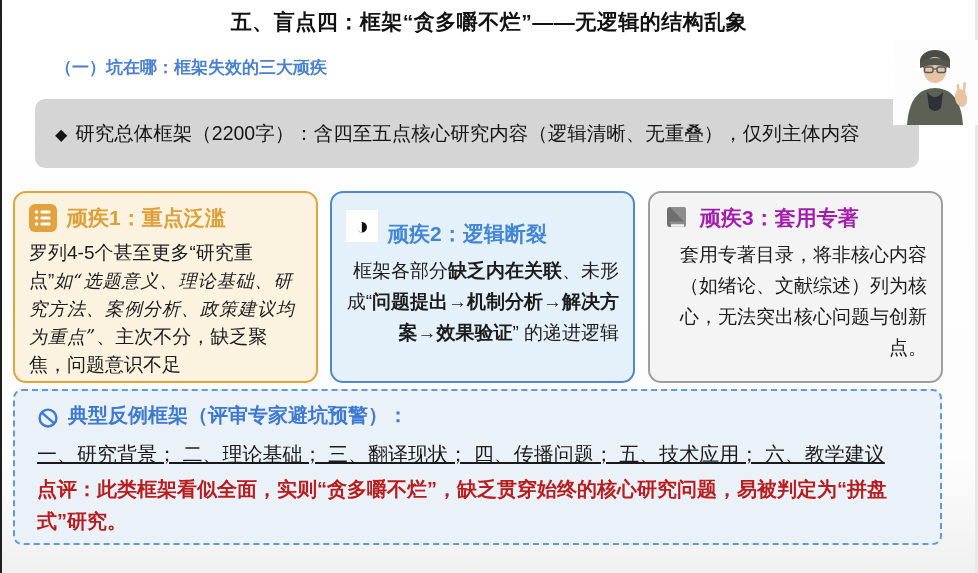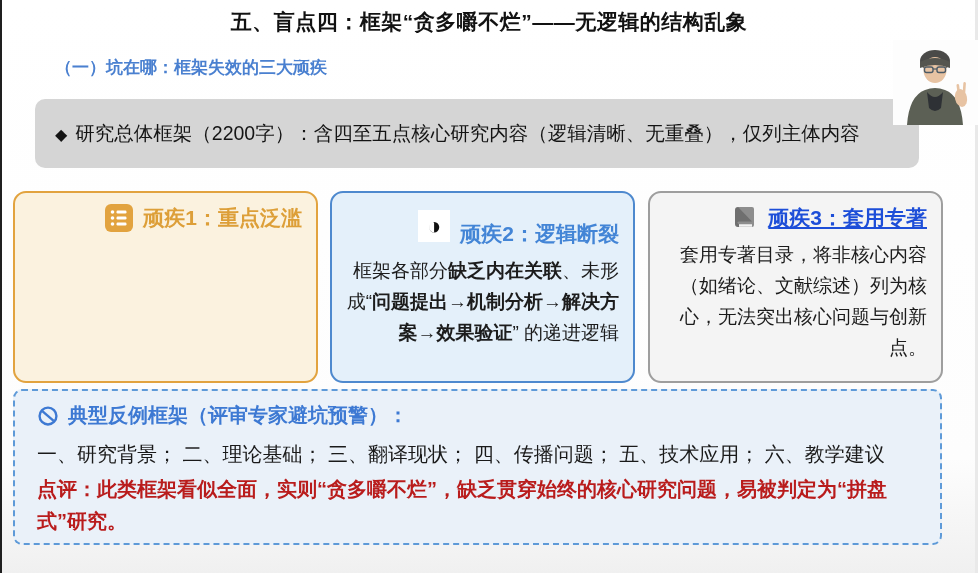--- a/index.html
+++ b/index.html
@@ -35,44 +35,44 @@
   .banner-bullet{font-size:16px;margin-right:8px;}
 
   .card{
     position:absolute;top:191px;height:192px;box-sizing:border-box;
     border-radius:13px;padding:11px 14px 8px;
   }
   .card1{left:13px;width:305px;background:#fbf2df;border:2px solid #e2a33f;}
   .card2{left:330px;width:305px;background:#e4f0fa;border:2px solid #4e89ce;}
   .card3{left:648px;width:295px;background:#f4f4f4;border:2px solid #9e9e9e;}
 
-  .card-header{display:flex;align-items:center;justify-content:flex-end;gap:10px;margin-bottom:7px;}
+  .card-header{display:flex;align-items:center;justify-content:flex-start;gap:10px;margin-bottom:7px;}
   .card-title{font-size:21px;font-weight:800;white-space:nowrap;}
   .card1 .card-title{color:#dd9f38;}
   .card2 .card-title{color:#4385d6;margin-top:16px;}
-  .card3 .card-title{color:#1d4ed8;text-decoration:underline;}
+  .card3 .card-title{color:#a21caf;}
 
   .card-body{font-size:19px;color:#1c1c1c;}
   .card1 .card-body{line-height:28px;}
   .card2 .card-body,.card3 .card-body{line-height:31px;text-align:right;}
   .kai{font-family:"DejaVu Serif","Liberation Serif",serif;font-style:italic;letter-spacing:1px;font-size:18px;}
   .b{font-weight:800;}
 
   .icon-box-white{
     width:32px;height:32px;background:#ffffff;display:flex;align-items:center;justify-content:center;
     font-size:24px;color:#111;line-height:1;
   }
 
   .warning{
     position:absolute;left:13px;top:389px;width:929px;height:156px;box-sizing:border-box;
     background:#eaf1f9;border:2px dashed #5e9ad8;border-radius:9px;
     padding:11px 22px;
   }
-  .warning-title{display:flex;align-items:center;gap:9px;color:#3d79d3;font-size:20px;font-weight:800;white-space:nowrap;}
-  .warning-example{margin-top:12px;font-size:20px;color:#1a1a1a;white-space:nowrap;}
+  .warning-title{display:flex;align-items:flex-end;gap:9px;color:#3d79d3;font-size:20px;font-weight:800;white-space:nowrap;}
+  .warning-example{margin-top:12px;font-size:20px;color:#1a1a1a;white-space:nowrap;text-decoration:underline;}
   .warning-comment{margin-top:5px;font-size:20px;font-weight:800;line-height:32px;color:#b91c1c;}
 
   .webcam{position:absolute;left:893px;top:40px;width:85px;height:85px;background:#fdfdfd;}
 </style>
 </head>
 <body>
 
 <div class="edge-left"></div>
 <div class="edge-right"></div>
 
@@ -89,20 +89,21 @@
       <rect x="0" y="0" width="28" height="28" rx="6" fill="#e2a33f"></rect>
       <circle cx="7.5" cy="8" r="1.8" fill="#fff"></circle>
       <rect x="11.5" y="6.6" width="10" height="2.8" rx="1.2" fill="#fff"></rect>
       <circle cx="7.5" cy="14" r="1.8" fill="#fff"></circle>
       <rect x="11.5" y="12.6" width="10" height="2.8" rx="1.2" fill="#fff"></rect>
       <circle cx="7.5" cy="20" r="1.8" fill="#fff"></circle>
       <rect x="11.5" y="18.6" width="10" height="2.8" rx="1.2" fill="#fff"></rect>
     </svg>
     <span class="card-title">顽疾1：重点泛滥</span>
   </div>
+  <div class="card-body"><span>罗列4-5个甚至更多“研究重点”</span><span class="kai">如“选题意义、理论基础、研究方法、案例分析、政策建议均为重点”</span><span>、主次不分，缺乏聚焦，问题意识不足</span></div>
 </div>
 
 <div class="card card2">
   <div class="card-header">
     <span class="icon-box-white">◑</span>
     <span class="card-title">顽疾2：逻辑断裂</span>
   </div>
   <div class="card-body"><span>框架各部分</span><span class="b">缺乏内在关联</span><span>、未形成“</span><span class="b">问题提出→机制分析→解决方案→效果验证</span><span>” 的递进逻辑</span></div>
 </div>
 

